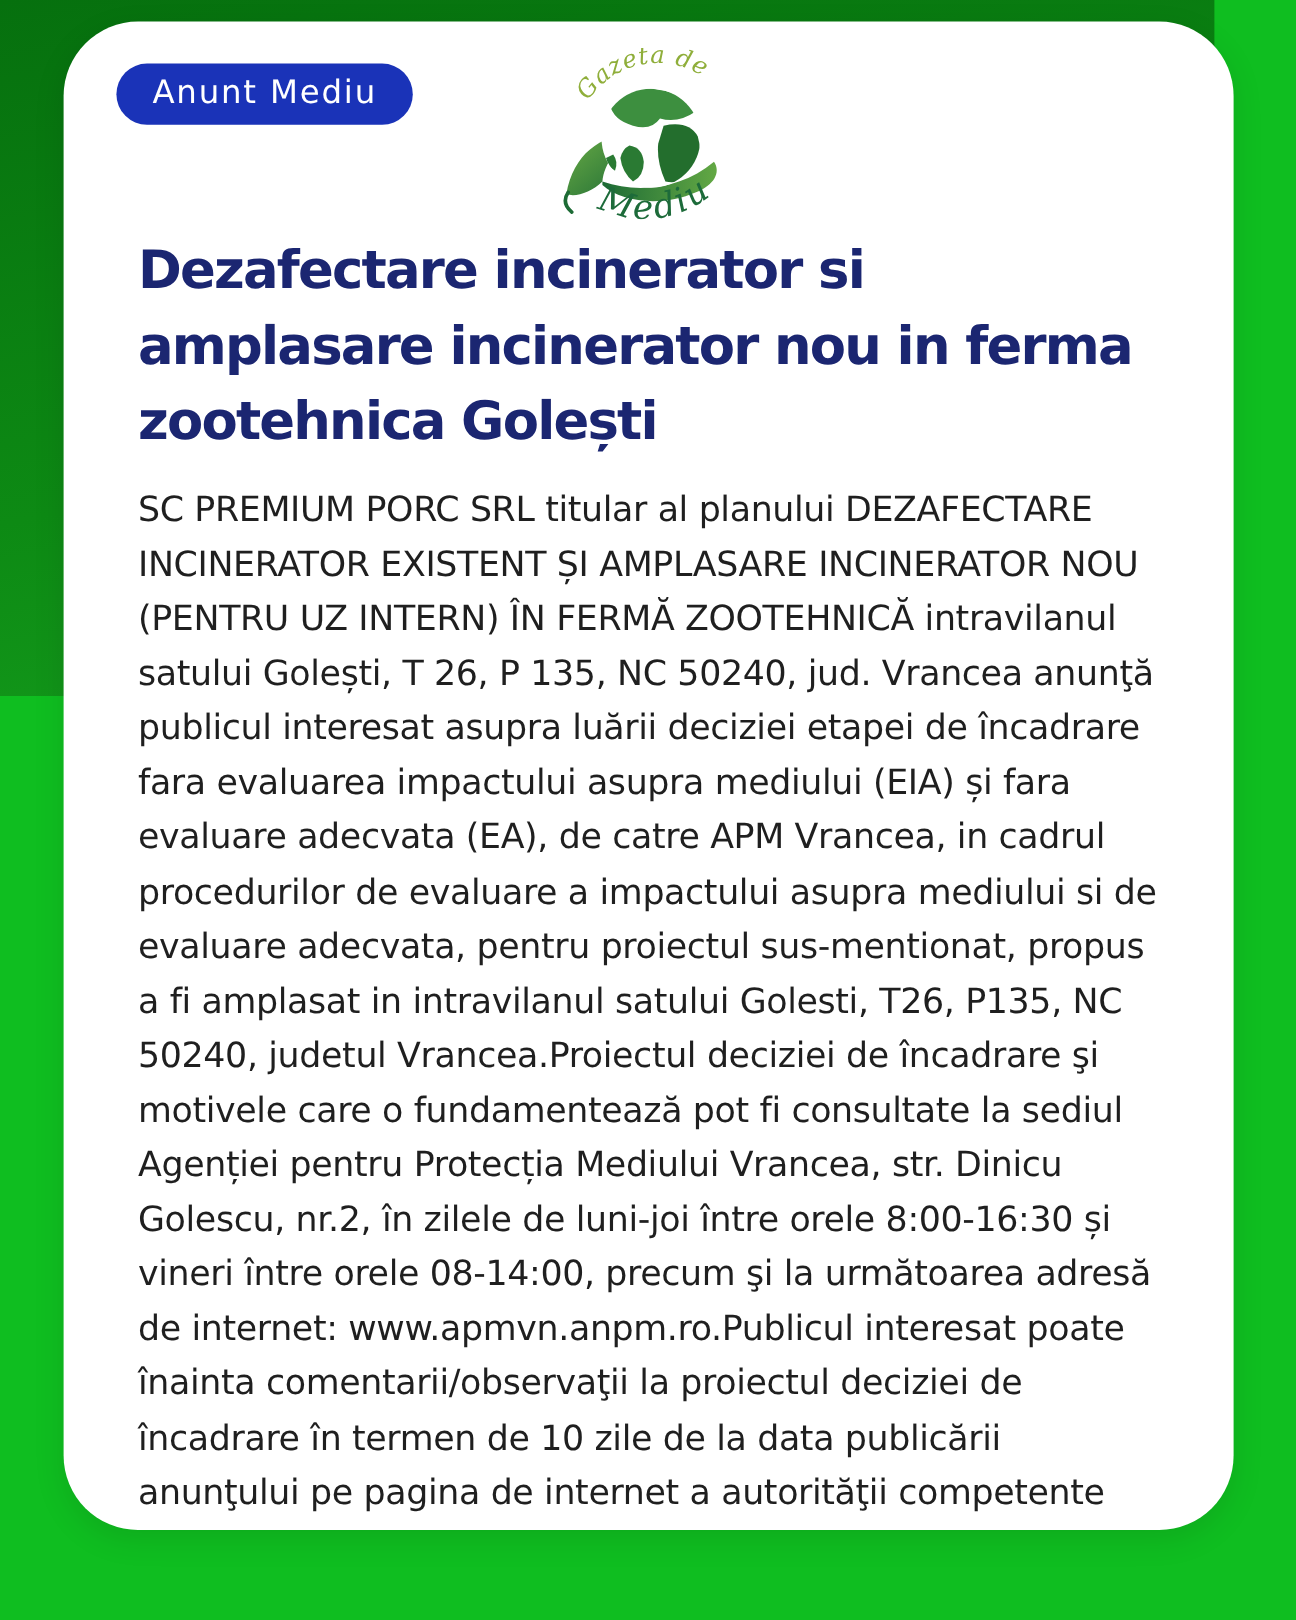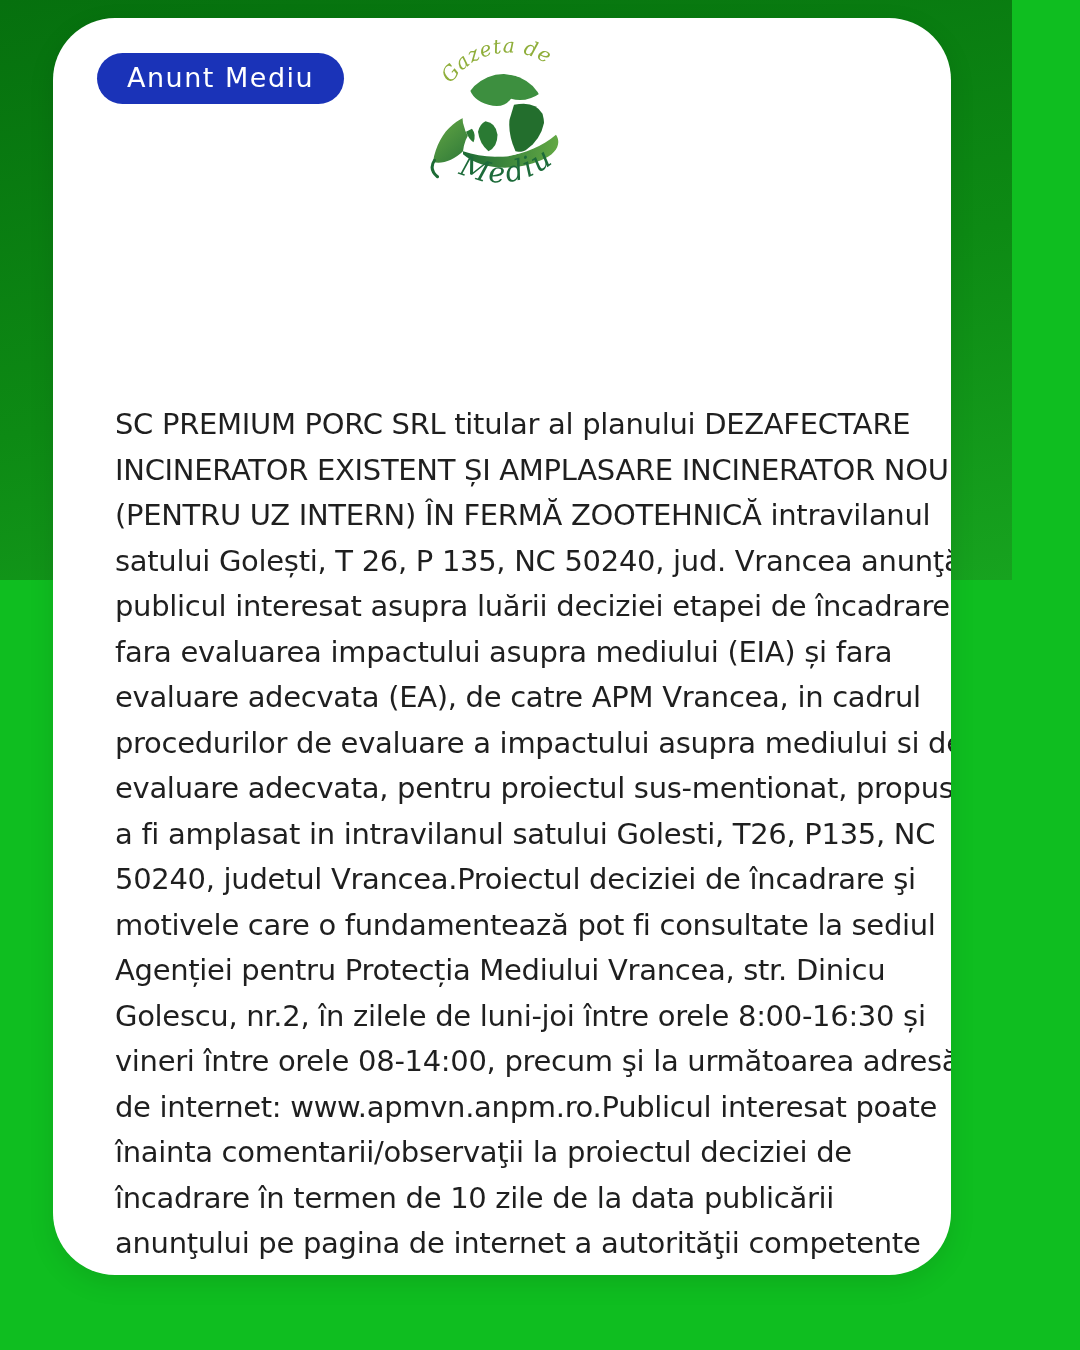--- a/index.html
+++ b/index.html
@@ -17,21 +17,21 @@
   .accent-block {
     position: absolute;
     left: 0; top: 0;
     width: 1012px; height: 580px;
     background: linear-gradient(168deg, #06700e 0%, #0d8a14 55%, #17a31f 100%);
   }
 
   .card {
     position: absolute;
     left: 53px; top: 18px;
-    width: 898px; height: 1257px;
+    width: 975px; height: 1257px;
     background: #ffffff;
     border-radius: 62px;
     overflow: hidden;
     box-shadow: 0 8px 26px rgba(0,0,0,0.10);
   }
 
   .badge {
     position: absolute;
     left: 44px; top: 35px;
     background: #1a33b8;
@@ -127,17 +127,22 @@
 
         <text class="logo-serif" font-size="27" fill="#8fae3a" letter-spacing="1">
           <textPath href="#arcTop" startOffset="50%" text-anchor="middle">Gazeta de</textPath>
         </text>
         <text class="logo-serif" font-size="38" fill="#1d6b3a" letter-spacing="3">
           <textPath href="#arcBot" startOffset="50%" text-anchor="middle">Mediu</textPath>
         </text>
       </svg>
     </div>
 
+    <div class="title">
+      <div class="title-line">Dezafectare incinerator si</div>
+      <div class="title-line">amplasare incinerator nou in ferma</div>
+      <div class="title-line">zootehnica Golești</div>
+    </div>
 
     <div class="body-text">SC PREMIUM PORC SRL titular al planului DEZAFECTARE INCINERATOR EXISTENT ȘI AMPLASARE INCINERATOR NOU (PENTRU UZ INTERN) ÎN FERMĂ ZOOTEHNICĂ intravilanul satului Golești, T 26, P 135, NC 50240, jud. Vrancea anunţă publicul interesat asupra luării deciziei etapei de încadrare fara evaluarea impactului asupra mediului (EIA) și fara evaluare adecvata (EA), de catre APM Vrancea, in cadrul procedurilor de evaluare a impactului asupra mediului si de evaluare adecvata, pentru proiectul sus-mentionat, propus a fi amplasat in intravilanul satului Golesti, T26, P135, NC 50240, judetul Vrancea.Proiectul deciziei de încadrare şi motivele care o fundamentează pot fi consultate la sediul Agenției pentru Protecția Mediului Vrancea, str. Dinicu Golescu, nr.2, în zilele de luni-joi între orele 8:00-16:30 și vineri între orele 08-14:00, precum şi la următoarea adresă de internet: www.apmvn.anpm.ro.Publicul interesat poate înainta comentarii/observaţii la proiectul deciziei de încadrare în termen de 10 zile de la data publicării anunţului pe pagina de internet a autorităţii competente pentru</div>
 
   </div>
 </div>
 
 </body></html>

